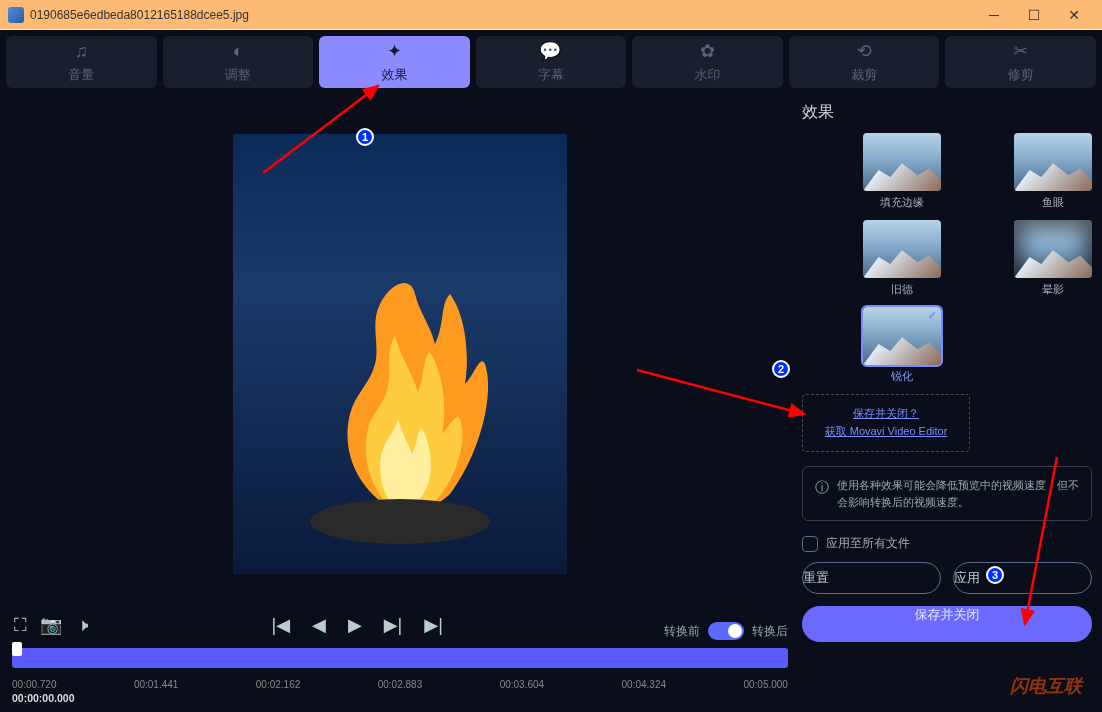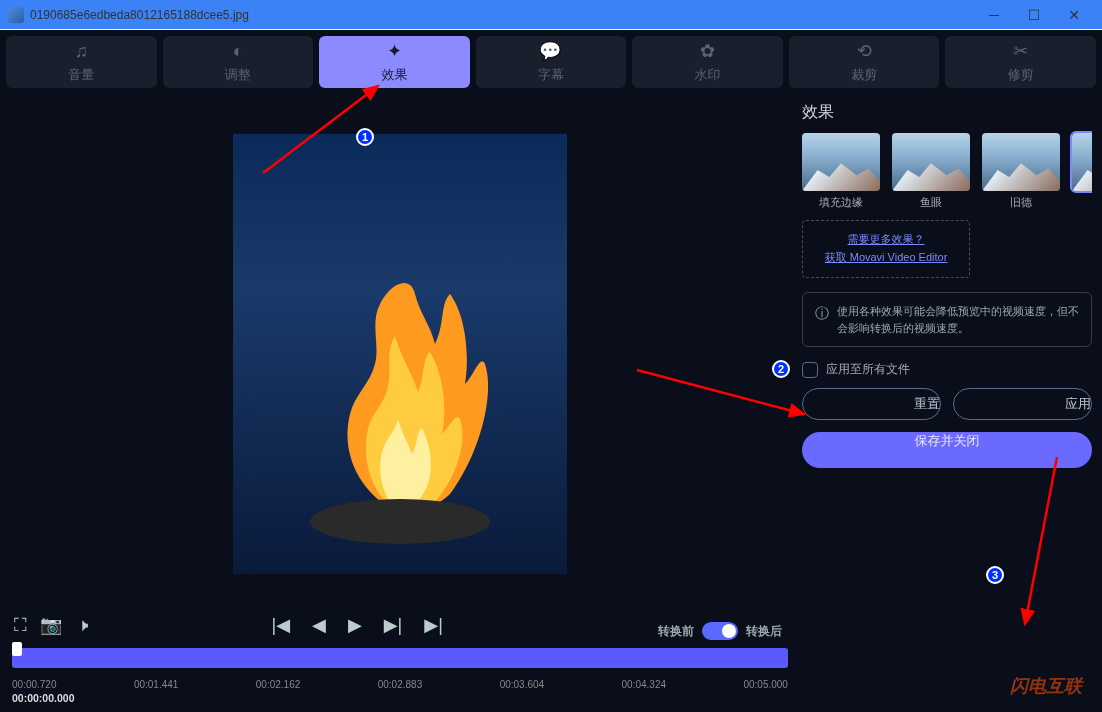--- a/index.html
+++ b/index.html
@@ -1,17 +1,17 @@
 <!DOCTYPE html>
 <html><head>
 <meta charset="utf-8">
 <style>
 * { margin: 0; padding: 0; box-sizing: border-box; font-family: "Microsoft YaHei", Arial, sans-serif; }
 body { background: #fff; width: 1102px; height: 712px; overflow: hidden; }
-.titlebar { height: 30px; background: #3b82f6; display: flex; align-items: center; padding: 0 8px; border-bottom: 1px solid #eee; }
+.titlebar { height: 30px; background: #fdba74; display: flex; align-items: center; padding: 0 8px; border-bottom: 1px solid #eee; }
 .titlebar .ico { width: 16px; height: 16px; margin-right: 6px; background: linear-gradient(135deg,#4a90e2,#2c5aa0); border-radius: 3px; }
 .titlebar .title { font-size: 12px; color: #333; flex: 0 0 auto; }
 .titlebar .spacer { flex: 1; }
 .winbtn { width: 40px; height: 28px; display: flex; align-items: center; justify-content: center; color: #333; font-size: 14px; }
 .app { background: #0a0e1a; height: 682px; display: flex; flex-direction: column; }
 .tabs { display: flex; gap: 6px; padding: 6px 6px; height: 64px; }
 .tab { flex: 1; background: #1a1f2e; border-radius: 6px; display: flex; flex-direction: column; align-items: center; justify-content: center; color: #5a6178; font-size: 13px; gap: 4px; cursor: pointer; }
 .tab.active { background: #8b8bff; color: #1a1a2e; }
 .tab .ticon { font-size: 18px; }
 .tab.active .ticon { color: #1a1a2e; }
@@ -24,38 +24,38 @@
 .controls { display: flex; align-items: center; padding: 8px 4px; gap: 14px; color: #9aa; }
 .controls .cbtn { font-size: 18px; cursor: pointer; color: #bcc; }
 .controls .playgroup { flex: 1; display: flex; justify-content: center; gap: 22px; }
 .timeline-wrap { padding: 4px 2px 2px 2px; }
 .timeline { height: 20px; background: #5a5aff; border-radius: 3px; position: relative; }
 .timeline .handle { position: absolute; left: 0; top: -6px; width: 10px; height: 14px; background: #fff; border-radius: 2px; }
 .ticks { display: flex; justify-content: space-between; font-size: 10px; color: #888; margin-top: 11px; }
 .curtime { font-size: 10.5px; color: #ddd; font-weight: bold; margin-top: 2px; }
 .right { width: 290px; display: flex; flex-direction: column; color: #c8cad8; overflow: hidden; }
 .right h3 { font-size: 16px; font-weight: normal; margin-bottom: 10px; color: #d0d2e0; }
-.fx-grid { display: grid; grid-template-columns: repeat(5, 1fr); gap: 10px 12px; }
+.fx-grid { display: grid; grid-template-columns: repeat(1, 1fr); gap: 10px 12px; }
 .fx { display: flex; flex-direction: column; align-items: center; gap: 4px; cursor: pointer; }
 .fx .thumb { width: 78px; height: 58px; border-radius: 4px; background: linear-gradient(180deg,#b8d4e8 0%,#8ab0d0 40%,#4a6a8a 100%); position: relative; overflow: hidden; }
 .fx.selected .thumb { outline: 2px solid #7a8aff; }
 .fx.selected .thumb::after { content:"✓"; position: absolute; top: 2px; right: 4px; color: #7a8aff; font-size: 11px; font-weight: bold; }
 .thumb .mtn { position: absolute; bottom: 0; left: 0; right: 0; height: 60%; background: linear-gradient(135deg,#fff 0%,#e0e8f0 30%,#8a6a5a 100%); clip-path: polygon(0 100%,20% 40%,35% 60%,50% 20%,70% 55%,85% 35%,100% 70%,100% 100%); }
 .fx .lab { font-size: 11px; color: #aab; }
 .fx.selected .lab { color: #8a9aff; }
 .morefx { width: 168px; height: 58px; border: 1px dashed #4a4a5a; border-radius: 4px; display: flex; flex-direction: column; align-items: center; justify-content: center; font-size: 11px; color: #7a8aff; text-decoration: underline; grid-column: span 2; cursor: pointer; line-height: 1.6; }
 .notice { margin-top: 14px; border: 1px solid #3a3a4a; border-radius: 6px; padding: 10px 12px; font-size: 11px; color: #9aa; display: flex; gap: 8px; line-height: 1.5; }
 .notice .nicon { font-size: 14px; flex-shrink: 0; }
 .toggleRow { display: flex; align-items: center; justify-content: flex-end; gap: 8px; margin-top: 10px; font-size: 12px; color: #9aa; }
 .toggle { width: 36px; height: 18px; background: #5a6aff; border-radius: 9px; position: relative; cursor: pointer; }
 .toggle::after { content:""; position: absolute; right: 2px; top: 2px; width: 14px; height: 14px; background: #fff; border-radius: 50%; }
 .checkrow { display: flex; align-items: center; gap: 8px; margin-top: 14px; font-size: 12px; color: #aab; }
 .checkbox { width: 16px; height: 16px; border: 1.5px solid #5a6a8a; border-radius: 4px; }
 .btnrow { display: flex; gap: 12px; margin-top: 10px; }
-.btn { flex: 1; height: 32px; border: 1.5px solid #5a6a8a; border-radius: 16px; display: flex; align-items: center; justify-content: flex-end; font-size: 13px; color: #c0c8d8; cursor: pointer; }
+.btn { flex: 1; height: 32px; border: 1.5px solid #5a6a8a; border-radius: 16px; display: flex; align-items: center; justify-content: flex-start; font-size: 13px; color: #c0c8d8; cursor: pointer; }
 .savebar { height: 36px; background: #6a6aff; border-radius: 18px; margin-top: 12px; display: flex; align-items: flex-start; justify-content: center; color: #e8e8ff; font-size: 13px; cursor: pointer; }
 .marker { position: absolute; width: 18px; height: 18px; background: #0030ff; border: 2px solid #fff; border-radius: 50%; color: #fff; font-size: 11px; font-weight: bold; display: flex; align-items: center; justify-content: center; z-index: 10; }
 .arrow { position: absolute; z-index: 9; pointer-events: none; }
 .wm { position: absolute; z-index: 20; pointer-events: none; }
 </style>
 </head>
 <body>
 
 <div class="titlebar">
   <div class="ico"></div>
@@ -102,21 +102,21 @@
     <div class="left">
       <div class="preview">
         <div class="preview-img">
           <svg class="fire" viewBox="0 0 200 260">
             <path d="M100 260 C60 240 40 200 50 160 C55 140 70 130 75 110 C80 90 70 70 80 50 C90 30 110 20 115 40 C120 60 130 70 135 90 C145 70 140 50 150 40 C165 60 170 100 165 130 C175 120 180 100 185 110 C195 140 180 200 150 240 C140 250 120 260 100 260 Z" fill="#ff9a20"></path>
             <path d="M100 260 C75 245 60 210 68 175 C72 158 85 150 88 132 C92 115 85 98 95 82 C103 108 112 118 118 138 C125 122 122 105 130 98 C142 118 148 150 142 180 C150 172 156 158 160 165 C168 190 155 225 135 248 C125 256 112 260 100 260 Z" fill="#ffcc40"></path>
             <path d="M100 258 C85 248 76 222 82 198 C86 184 95 178 98 165 C102 180 108 188 112 200 C118 190 116 178 122 174 C130 190 134 212 128 230 C122 246 112 255 100 258 Z" fill="#fff0a0"></path>
           </svg>
           <div class="pot"></div>
         </div>
-        <div class="toggleRow" style="position:absolute; right:8px; bottom:-34px;font-weight:bold;">
+        <div class="toggleRow" style="position:absolute; right:2px; bottom:-34px;">
           <span>转换前</span>
           <div class="toggle"></div>
           <span>转换后</span>
         </div>
       </div>
 
       <div class="controls">
         <span class="cbtn">⛶</span>
         <span class="cbtn">📷</span>
         <span class="cbtn">🕨</span>
@@ -161,28 +161,34 @@
               <div class="mtn"></div>
             </div>
             <span class="lab">鱼眼</span>
           </div>
         <div class="fx">
             <div class="thumb">
               <div class="mtn"></div>
             </div>
             <span class="lab">旧德</span>
           </div>
+        <div class="fx">
+            <div class="thumb" style="box-shadow:inset 0 0 20px 8px rgba(0,0,0,.6)">
+              <div class="mtn"></div>
+            </div>
+            <span class="lab">晕影</span>
+          </div>
         <div class="fx selected">
             <div class="thumb">
               <div class="mtn"></div>
             </div>
             <span class="lab">锐化</span>
           </div>
         <div class="morefx">
-          <span>需要更多效果？</span>
+          <span>保存并关闭？</span>
           <span>获取 Movavi Video Editor</span>
         </div>
       </div>
 
       <div class="notice">
         <span class="nicon">ⓘ</span>
         <span>使用各种效果可能会降低预览中的视频速度，但不会影响转换后的视频速度。</span>
       </div>
 
       <div class="checkrow">

